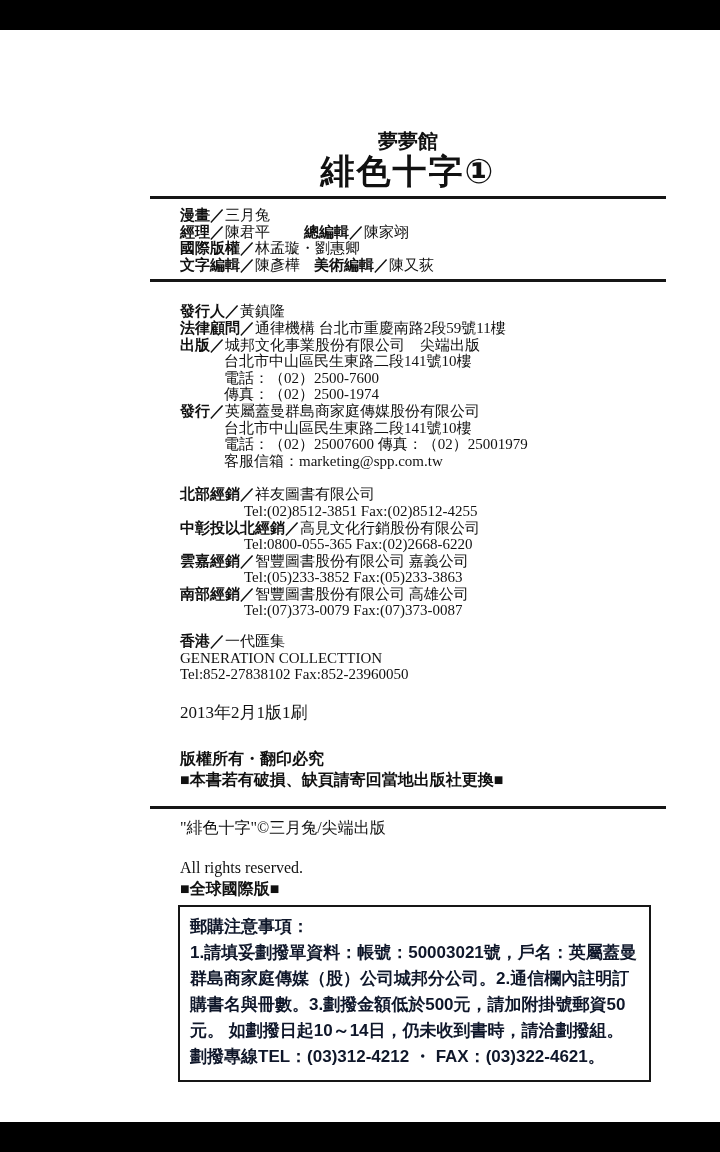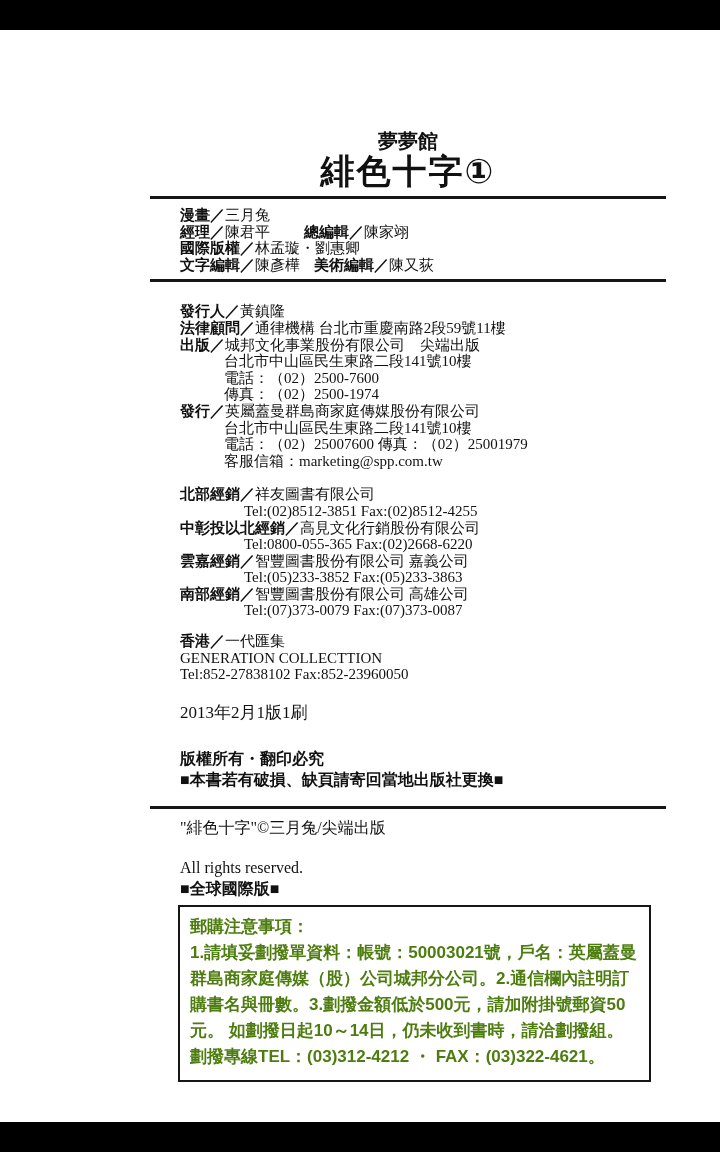--- a/index.html
+++ b/index.html
@@ -59,21 +59,21 @@
     font-family:"Liberation Sans","DejaVu Sans",sans-serif;
     font-weight:bold; font-size:16px; line-height:20px;
   }
   .mail-box {
     margin:6px 0 14px 130px;
     width:450px;
     border:2.5px solid #161616;
     padding:7px 9px 10px 10px;
     font-family:"Liberation Sans","DejaVu Sans",sans-serif;
     font-weight:bold; font-size:17px; line-height:26px;
-    color:#4d7c0f;
+    color:#0f172a;
   }
   .mail-box .body { white-space:normal; word-break:break-all; }
 </style>
 </head>
 <body>
 
 <div class="page">
 
   <div class="title-block">
     <div class="imprint">夢夢館</div>

